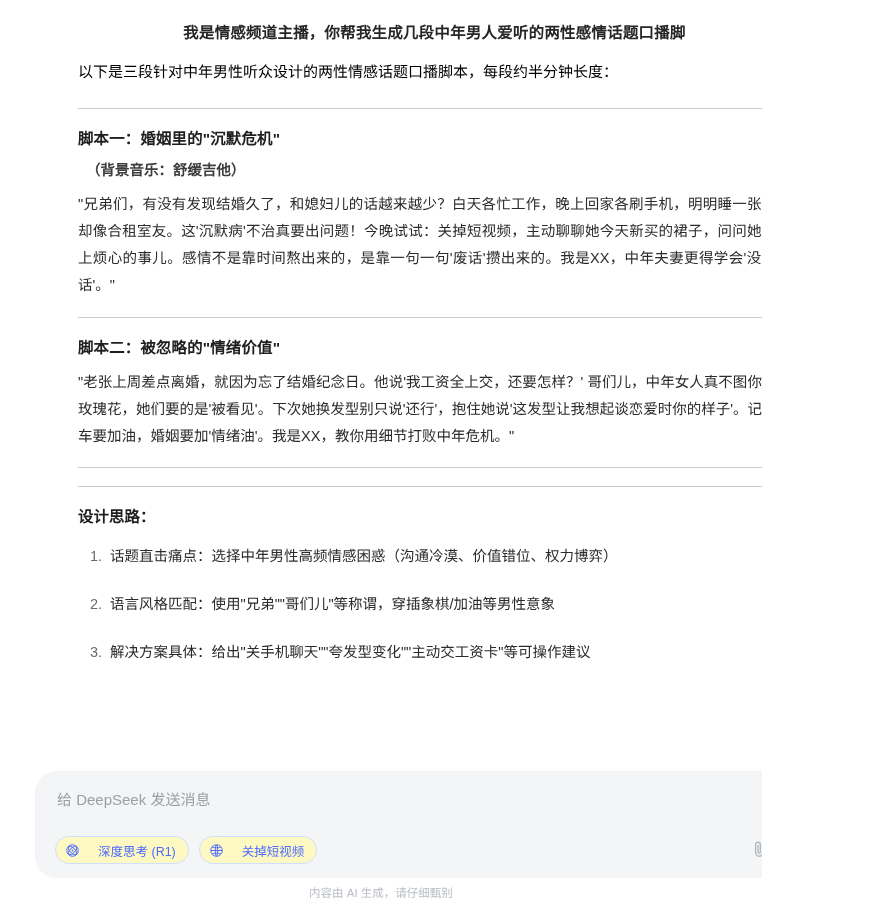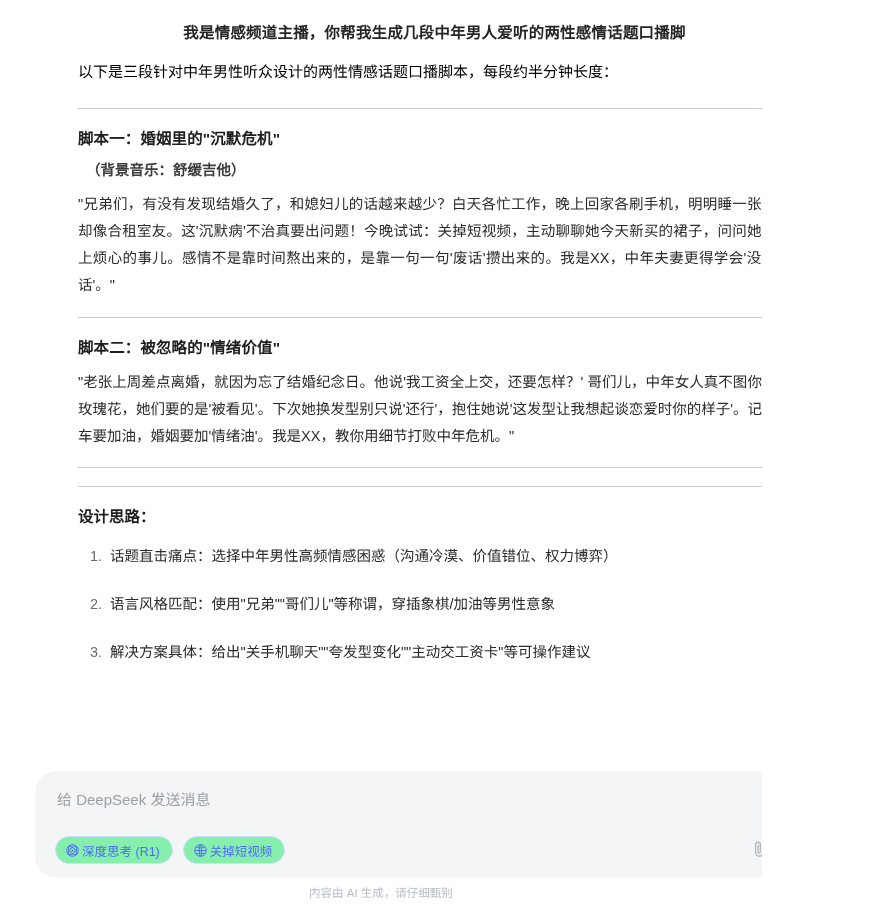--- a/index.html
+++ b/index.html
@@ -147,25 +147,25 @@
     left: 20px;
     bottom: 14px;
     display: flex;
     gap: 10px;
     align-items: center;
   }
 
   .pill {
     display: inline-flex;
     align-items: center;
-    gap: 2px;
+    gap: 18px;
     height: 28px;
     padding: 0 12px 0 9px;
     border-radius: 14px;
-    background: #86efac;
+    background: #fef9c3;
     color: #4d6bfe;
     font-size: 12.5px;
     border: 1px solid #cfe0fd;
     white-space: nowrap;
     cursor: pointer;
   }
   .pill svg { display: block; }
 
   .composer-actions {
     position: absolute;

